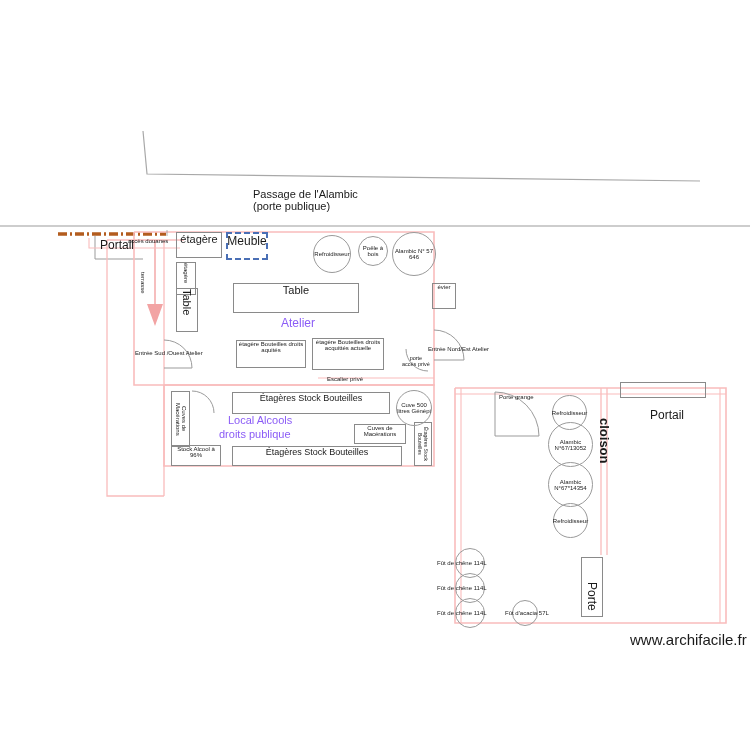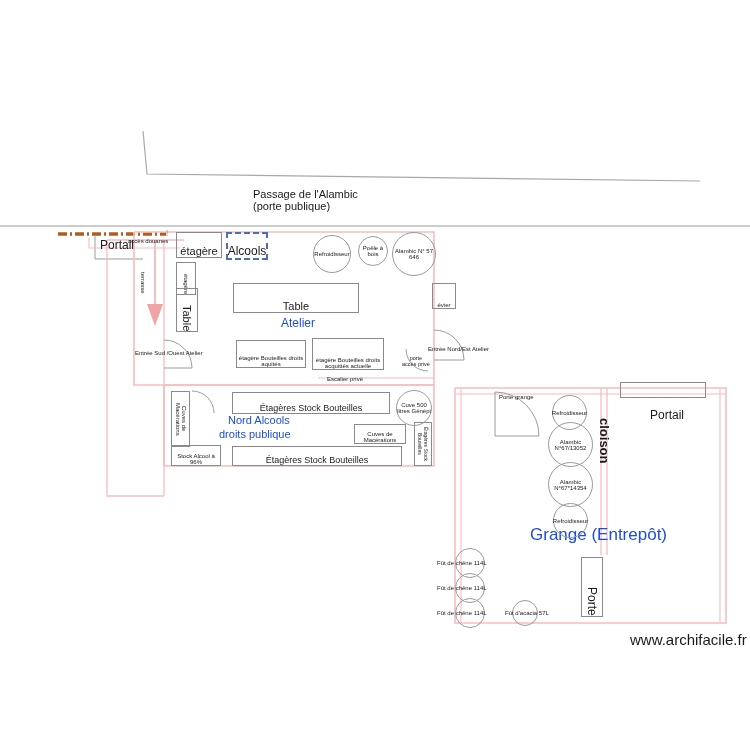--- a/index.html
+++ b/index.html
@@ -1,26 +1,26 @@
 <!DOCTYPE html>
 <html><head>
 <meta charset="utf-8">
 <style>
   html,body{margin:0;padding:0;background:#ffffff;}
   body{width:750px;height:750px;position:relative;overflow:hidden;
        font-family:"Liberation Sans","DejaVu Sans",sans-serif;color:#1a1a1a;}
   #plan{position:absolute;left:0;top:0;width:750px;height:750px;}
   .lbl{position:absolute;white-space:pre;line-height:1.12;}
   .box{position:absolute;box-sizing:border-box;border:1px solid #8a8a8a;background:transparent;
-       display:flex;align-items:flex-end;justify-content:center;text-align:center;}
+       display:flex;align-items:flex-start;justify-content:center;text-align:center;}
   .box.dashed{border:2px dashed #4a6fb5;}
   .circ{position:absolute;box-sizing:border-box;border:1px solid #9a9a9a;border-radius:50%;
         display:flex;align-items:center;justify-content:center;text-align:center;background:transparent;}
   .vert{writing-mode:vertical-rl;}
-  .red{color:#1d4ed8;}
+  .red{color:#8b5cf6;}
   .tiny{font-size:5px;}
   .t6{font-size:6px;}
   .t9{font-size:9px;}
   .t10{font-size:12px;margin-top:24px;}
   .t11{font-size:11px;}
   .t12{font-size:12px;}
   .t13{font-size:13px;}
   .t15{font-size:15px;}
   .t17{font-size:17px;}
   .ctr{text-align:center;}
@@ -88,30 +88,29 @@
   <div class="lbl t5 ctr" style="left:402px;top:355px;font-size:5.5px;">porte
 accès privé</div>
   <div class="lbl t6" style="left:327px;top:376px;">Escalier privé</div>
   <div class="lbl t6" style="left:499px;top:394px;">Porte grange</div>
   <div class="lbl t13 vert" style="left:596px;top:418px;font-weight:bold;">cloison</div>
   <div class="lbl t10" style="left:650px;top:385px;">Portail</div>
 
   <div class="box" style="left:620px;top:382px;width:86px;height:16px;"></div>
 
   <div class="lbl t12 red" style="left:281px;top:317px;">Atelier</div>
-  <div class="lbl t11 red" style="left:228px;top:414px;">Nord Alcools</div>
+  <div class="lbl t11 red" style="left:228px;top:414px;">Local Alcools</div>
   <div class="lbl t11 red" style="left:219px;top:428px;">droits publique</div>
-  <div class="lbl t17 red" style="left:530px;top:525px;">Grange (Entrepôt)</div>
 
   <div class="box t11" style="left:176px;top:232px;width:46px;height:26px;">
     <span>étagère</span>
   </div>
 
   <div class="box dashed t12" style="left:226px;top:232px;width:42px;height:28px;">
-    <span>Alcools</span>
+    <span>Meuble</span>
   </div>
 
   <div class="box" style="left:176px;top:262px;width:20px;height:33px;">
     <span class="vert t6">étagère</span>
   </div>
 
   <div class="box" style="left:176px;top:288px;width:22px;height:44px;">
     <span class="vert t11">Table</span>
   </div>
 

